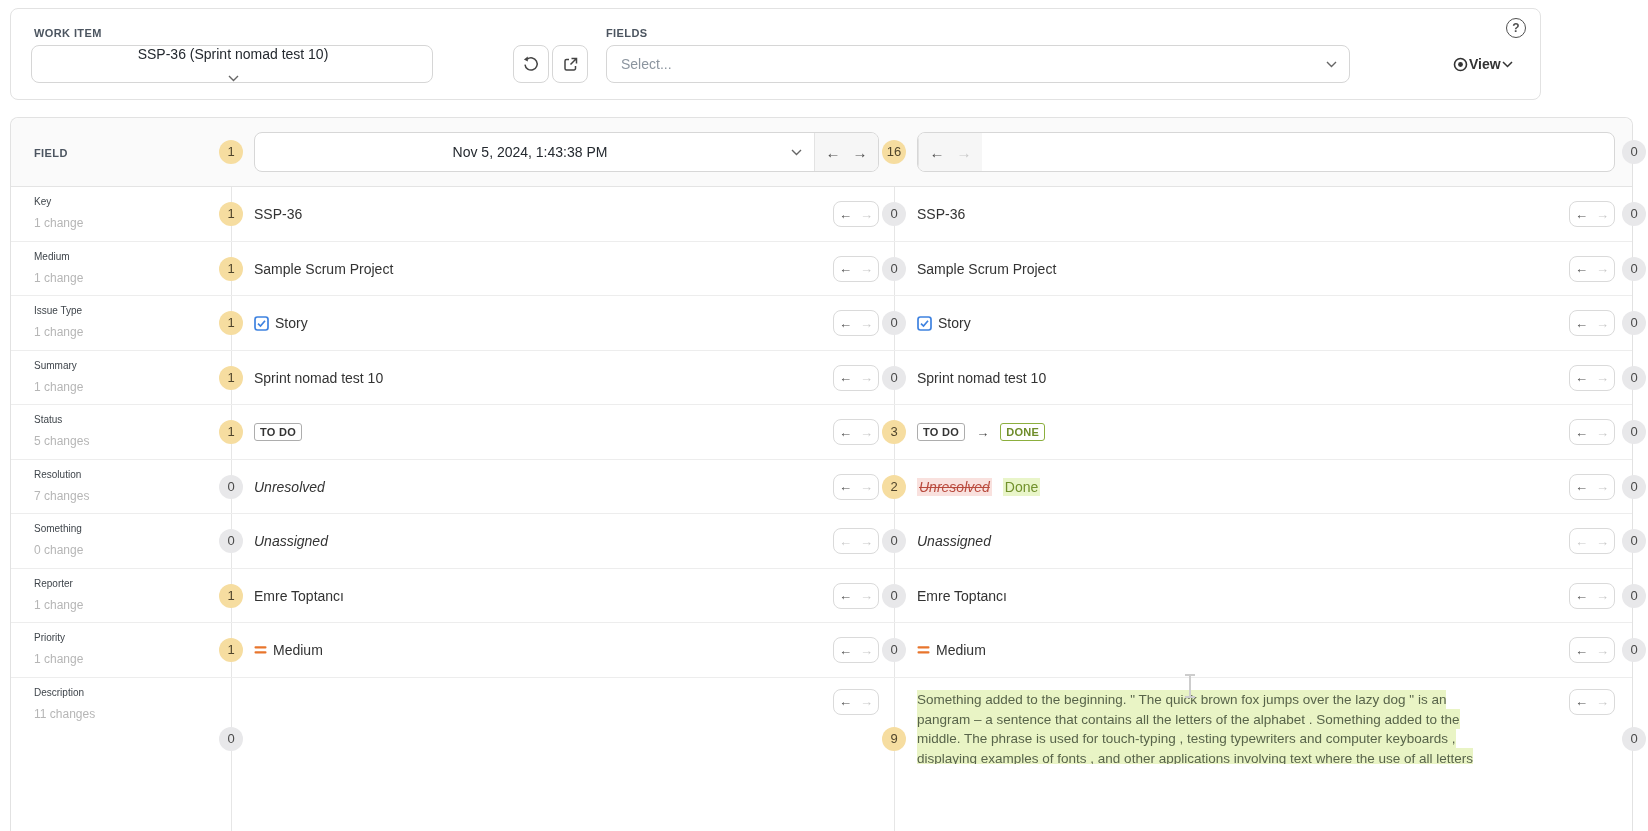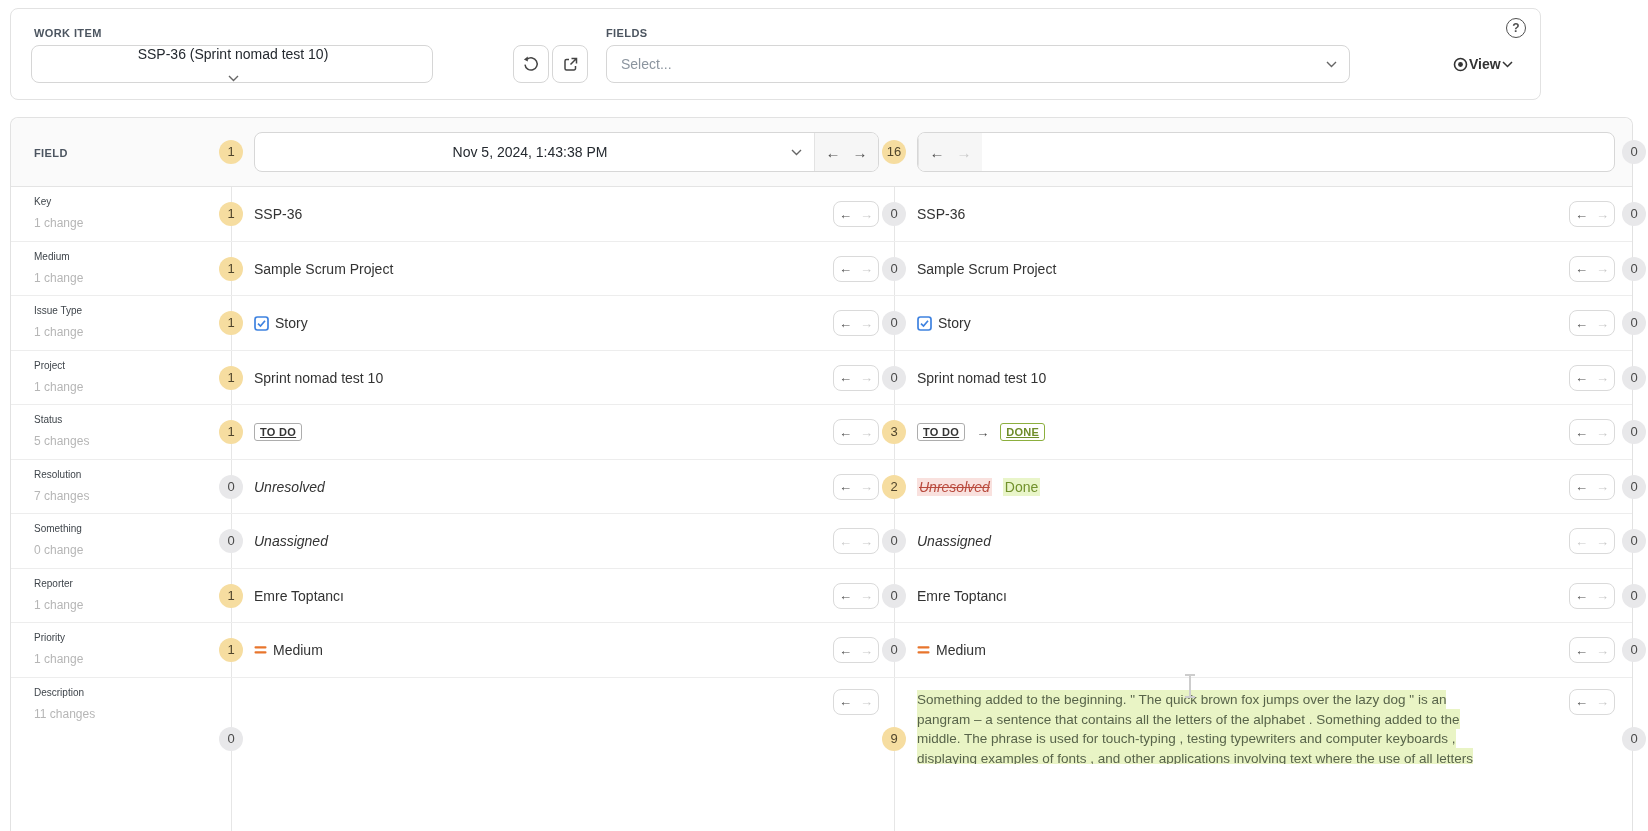--- a/index.html
+++ b/index.html
@@ -57,21 +57,21 @@
   .datesel { position:absolute; top:14px; height:40px; border:1px solid #d7d7d7; border-radius:8px;
     background:#fff; display:flex; overflow:hidden; }
   .ds-main { flex:1; display:flex; align-items:center; padding:0 12px 0 14px; font-size:14px;
     color:#24292f; cursor:pointer; }
   .ds-main .ds-text { flex:1; white-space:nowrap;text-align:center; }
   .ds-arrows { width:64px; background:#f6f6f6; border-left:1px solid #e3e3e3; display:flex;
     align-items:center; justify-content:center; gap:12px; }
   .ds-arrows .ar { font-size:15px; cursor:pointer; }
 
   .loz { display:inline-block; border:1.5px solid #adadad; border-radius:3px; padding:2px 5px;
-    font-size:11px; font-weight:bold; letter-spacing:.3px; color:#333; background:#fff;text-decoration:underline; }
+    font-size:11px; font-weight:bold; letter-spacing:.3px; color:#333; background:#fff; }
   .loz.success { border-color:#8caf3e; color:#6e8c2a; }
   .loz-arrow { font-size:13px; color:#444; margin:0 5px; }
 
   .rm { background:#f9e1de; color:#b94a3d; text-decoration:line-through; font-style:italic;
     padding:1px 2px; }
   .ad { background:#e9f5c9; color:#71912c; padding:1px 2px; margin-left:5px; }
 
   .desc-clip { position:absolute; left:906px; top:12px; width:568px; height:74px; overflow:hidden;
     font-size:13.5px; line-height:19.5px; color:#58644a; }
   .hl { background:#e9f4c5; padding:2.5px 0; }
@@ -220,21 +220,21 @@
           </span>
           <span>Story</span>
         </span>
         <div class="arrows" style="left: 1558px; top: 14px;">
           <span class="ar">←</span>
           <span class="ar disabled">→</span>
         </div>
         <span class="badge b-neutral" style="left: 1611px; top: 15px;">0</span>
       </div>
       <div class="row">
-        <span class="fname">Project</span>
+        <span class="fname">Summary</span>
         <span class="fcount">1 change</span>
         <span class="badge b-warn" style="left: 208px; top: 15px;">1</span>
         <span class="val" style="left: 243px; top: 15px;">Sprint nomad test 10</span>
         <div class="arrows" style="left: 822px; top: 14px;">
           <span class="ar">←</span>
           <span class="ar disabled">→</span>
         </div>
         <span class="badge b-neutral" style="left: 871px; top: 15px;">0</span>
         <span class="val" style="left: 906px; top: 15px;">Sprint nomad test 10</span>
         <div class="arrows" style="left: 1558px; top: 14px;">

